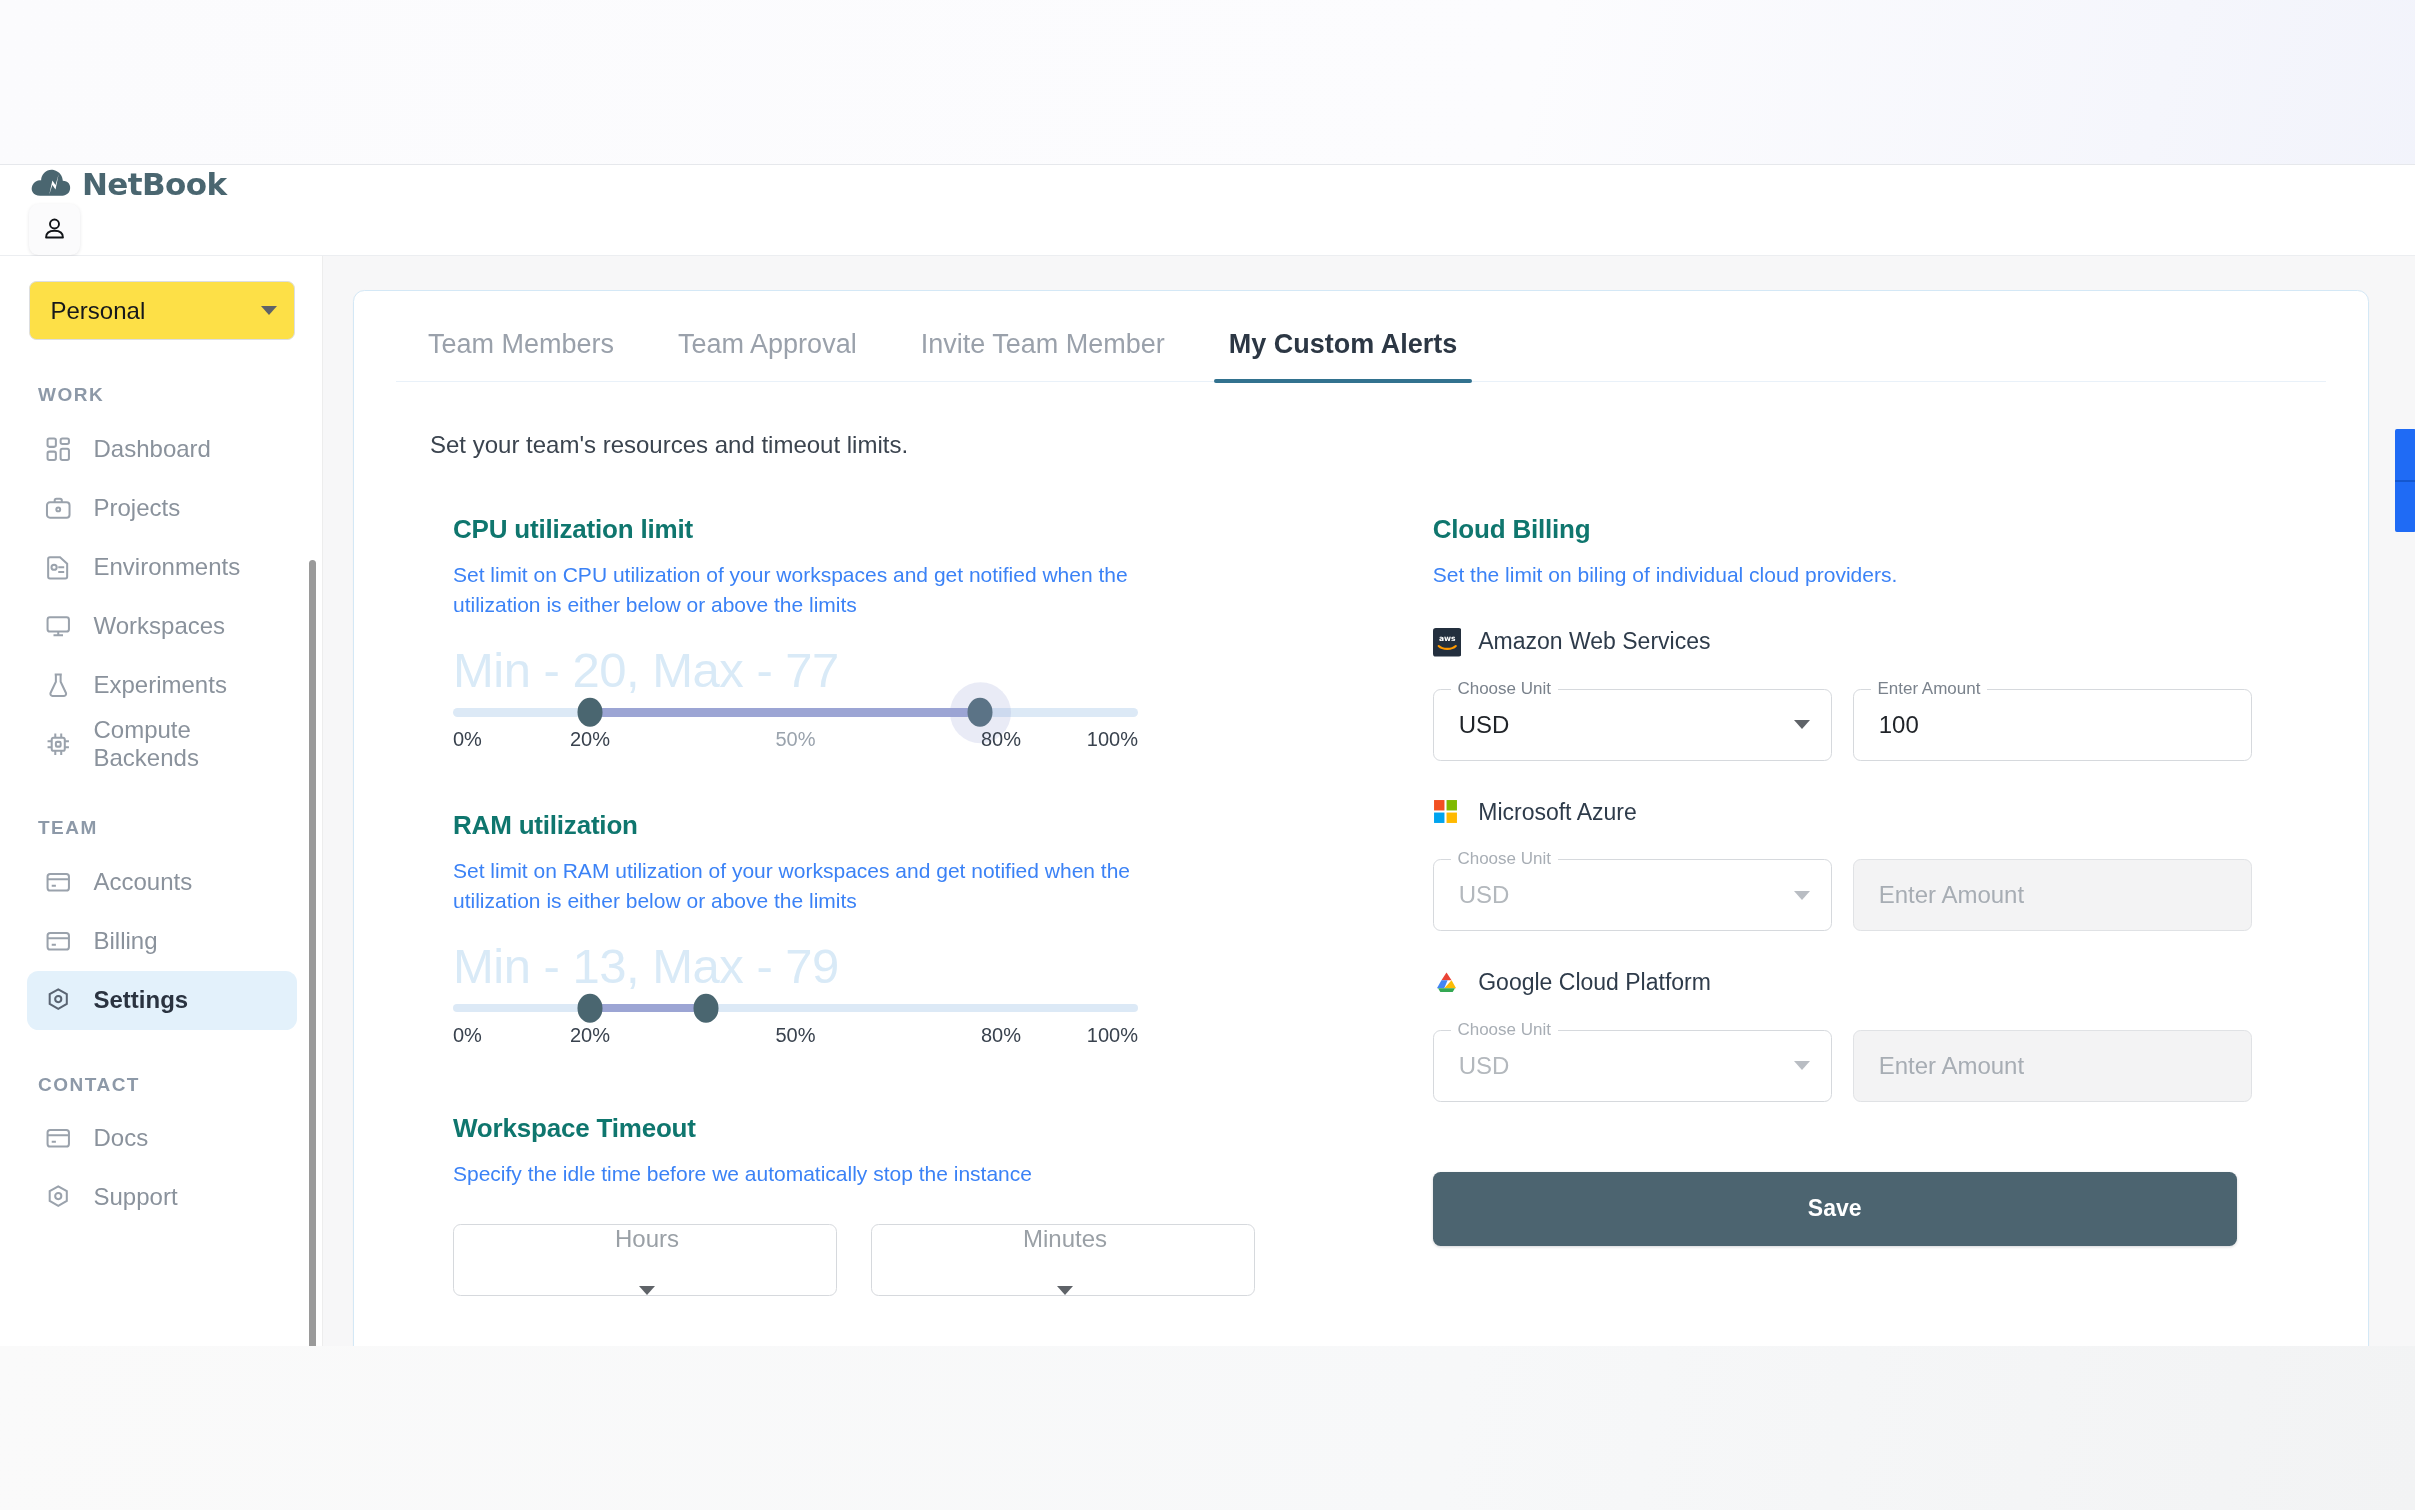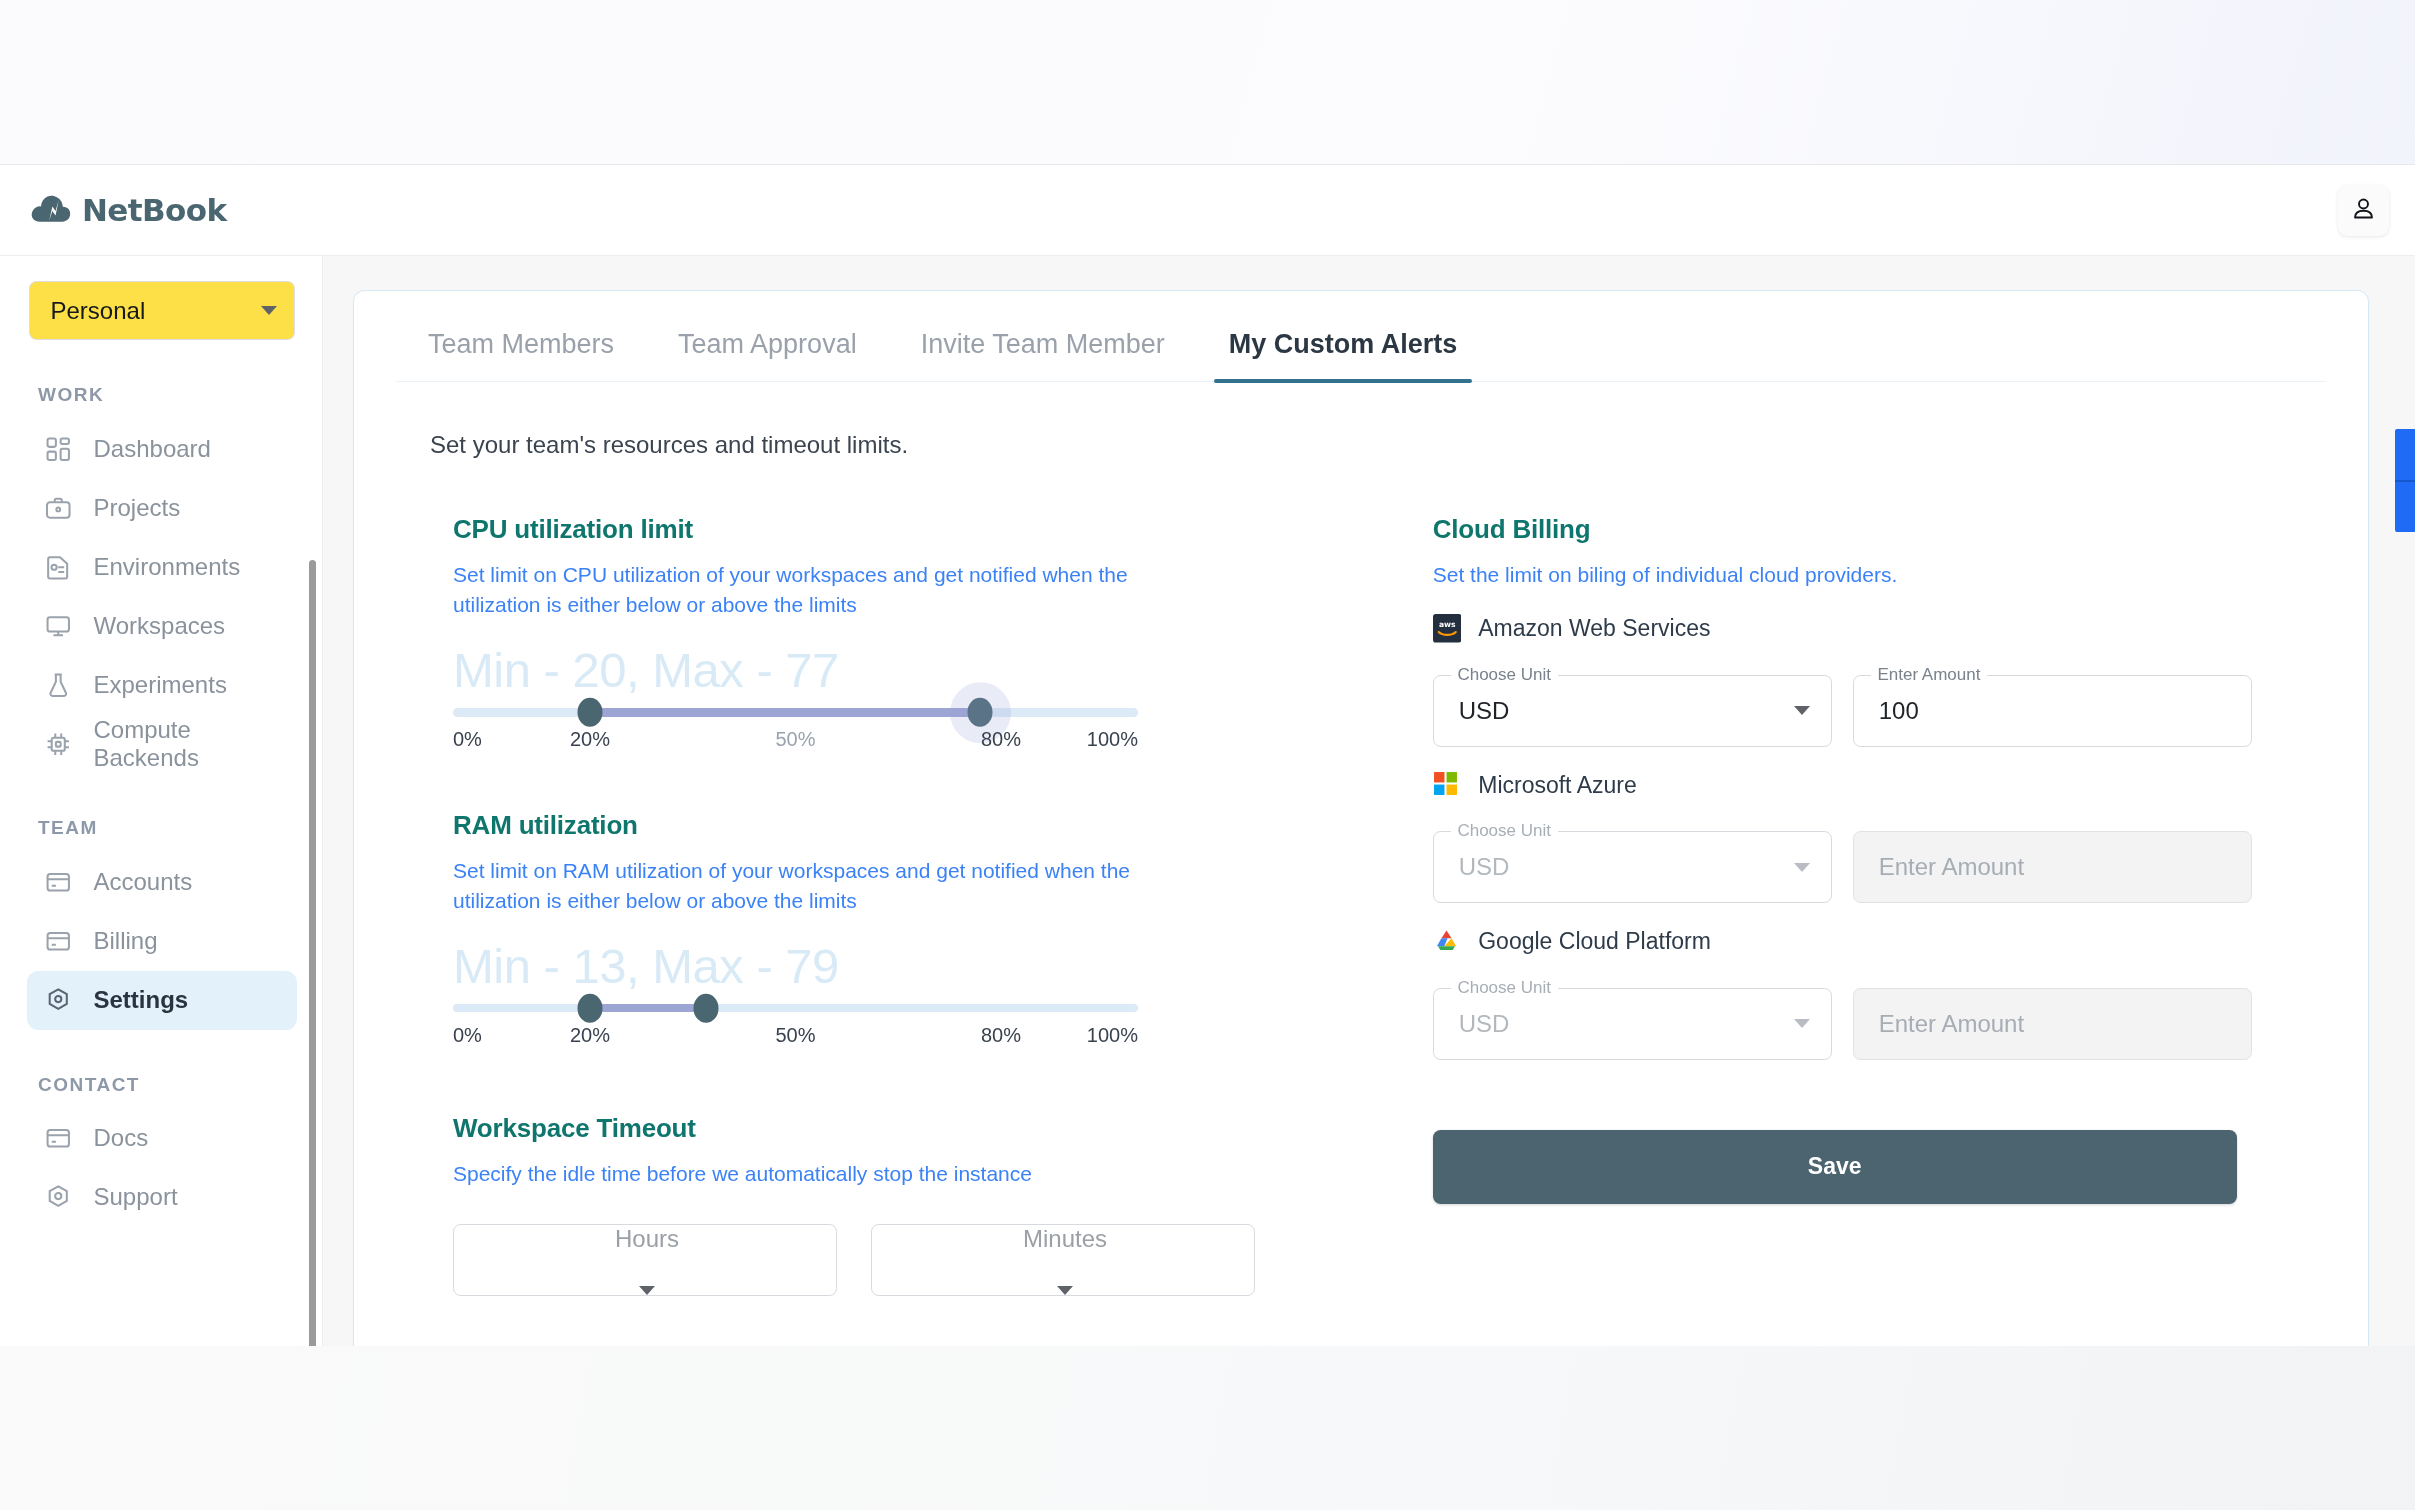--- a/index.html
+++ b/index.html
@@ -27,22 +27,23 @@
     background: #ffffff;
     border-top: 1px solid #e6e8ec;
     overflow: hidden;
   }
 
   
   .topbar {
     position: absolute; left: 0; top: 0; width: 2416px; height: 91px;
     background: #ffffff;
     border-bottom: 1px solid #eceef1;
-    display: flex; align-items: center; justify-content: space-between;
+    display: flex; justify-content: space-between;
     padding: 0 27px 0 28.5px;
+    flex-direction: column;
   }
   .brand { display: flex; align-items: center; gap: 9.5px; }
   .brand-logo { width: 44px; height: 38px; display: block; }
   .brand-text {
     font-size: 31px; font-weight: 700; letter-spacing: -0.6px;
     color: #4a6670; font-family: "DejaVu Sans", sans-serif;
   }
   .avatar-btn {
     width: 51px; height: 51px; border-radius: 9.5px; background: #fbfbfc;
     box-shadow: 0 1px 3.8px rgba(16,24,40,.10);
@@ -180,21 +181,21 @@
   .inp {
     height: 72px; border: 1px solid #d6d9dd; border-radius: 7.6px;
     background: #fff; display: flex; align-items: center; padding: 0 25px;
     position: relative; cursor: text;
   }
   .inp .val { font-size: 24px; color: #1f2328; }
   .inp.disabled { background: #f3f3f4; border-color: #e0e2e5; }
   .inp.disabled .val { color: #a7adb4; }
 
   
-  .prov-row { display: flex; align-items: center; gap: 17px; margin-top: 24px; }
+  .prov-row { display: flex; align-items: flex-start; gap: 17px; margin-top: 38px; }
   .prov-name { font-size: 23px; color: #2e3b4a; font-weight: 500; }
   .prov-icon { width: 28.5px; height: 28.5px; flex: 0 0 28.5px; }
   .billing-grid { display: flex; gap: 21px; margin-top: 32px; }
   .billing-grid .sel { width: 399px; }
   .billing-grid .inp { width: 399px; }
 
   .save-btn {
     margin-top: 70px; width: 804px; height: 74px; border-radius: 7.6px;
     background: #4c6470; color: #fff; font-size: 23px; font-weight: 700;
     display: flex; align-items: center; justify-content: center;

